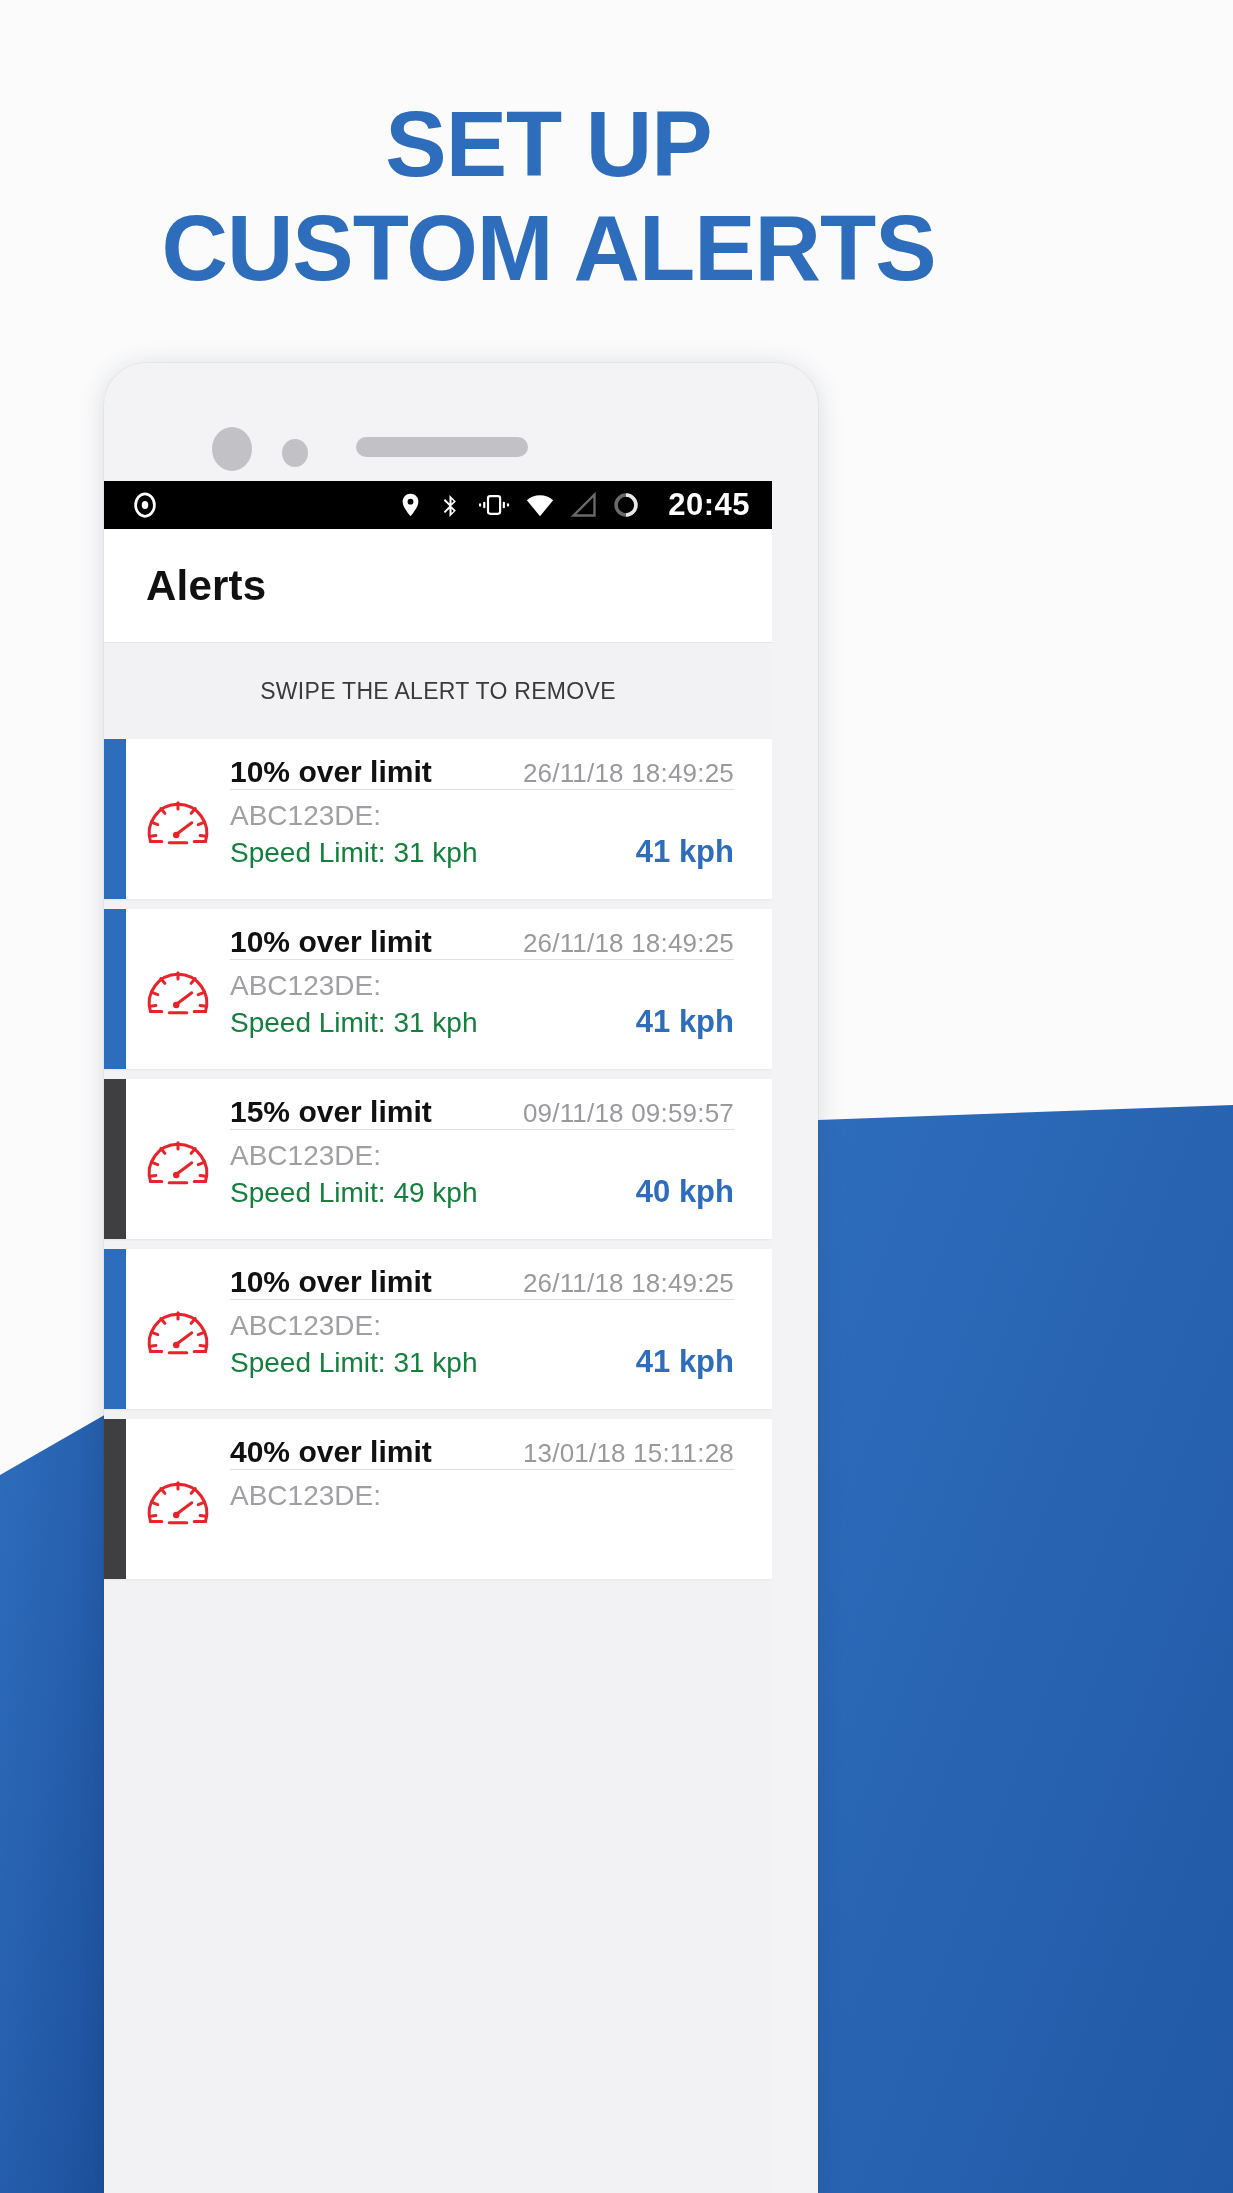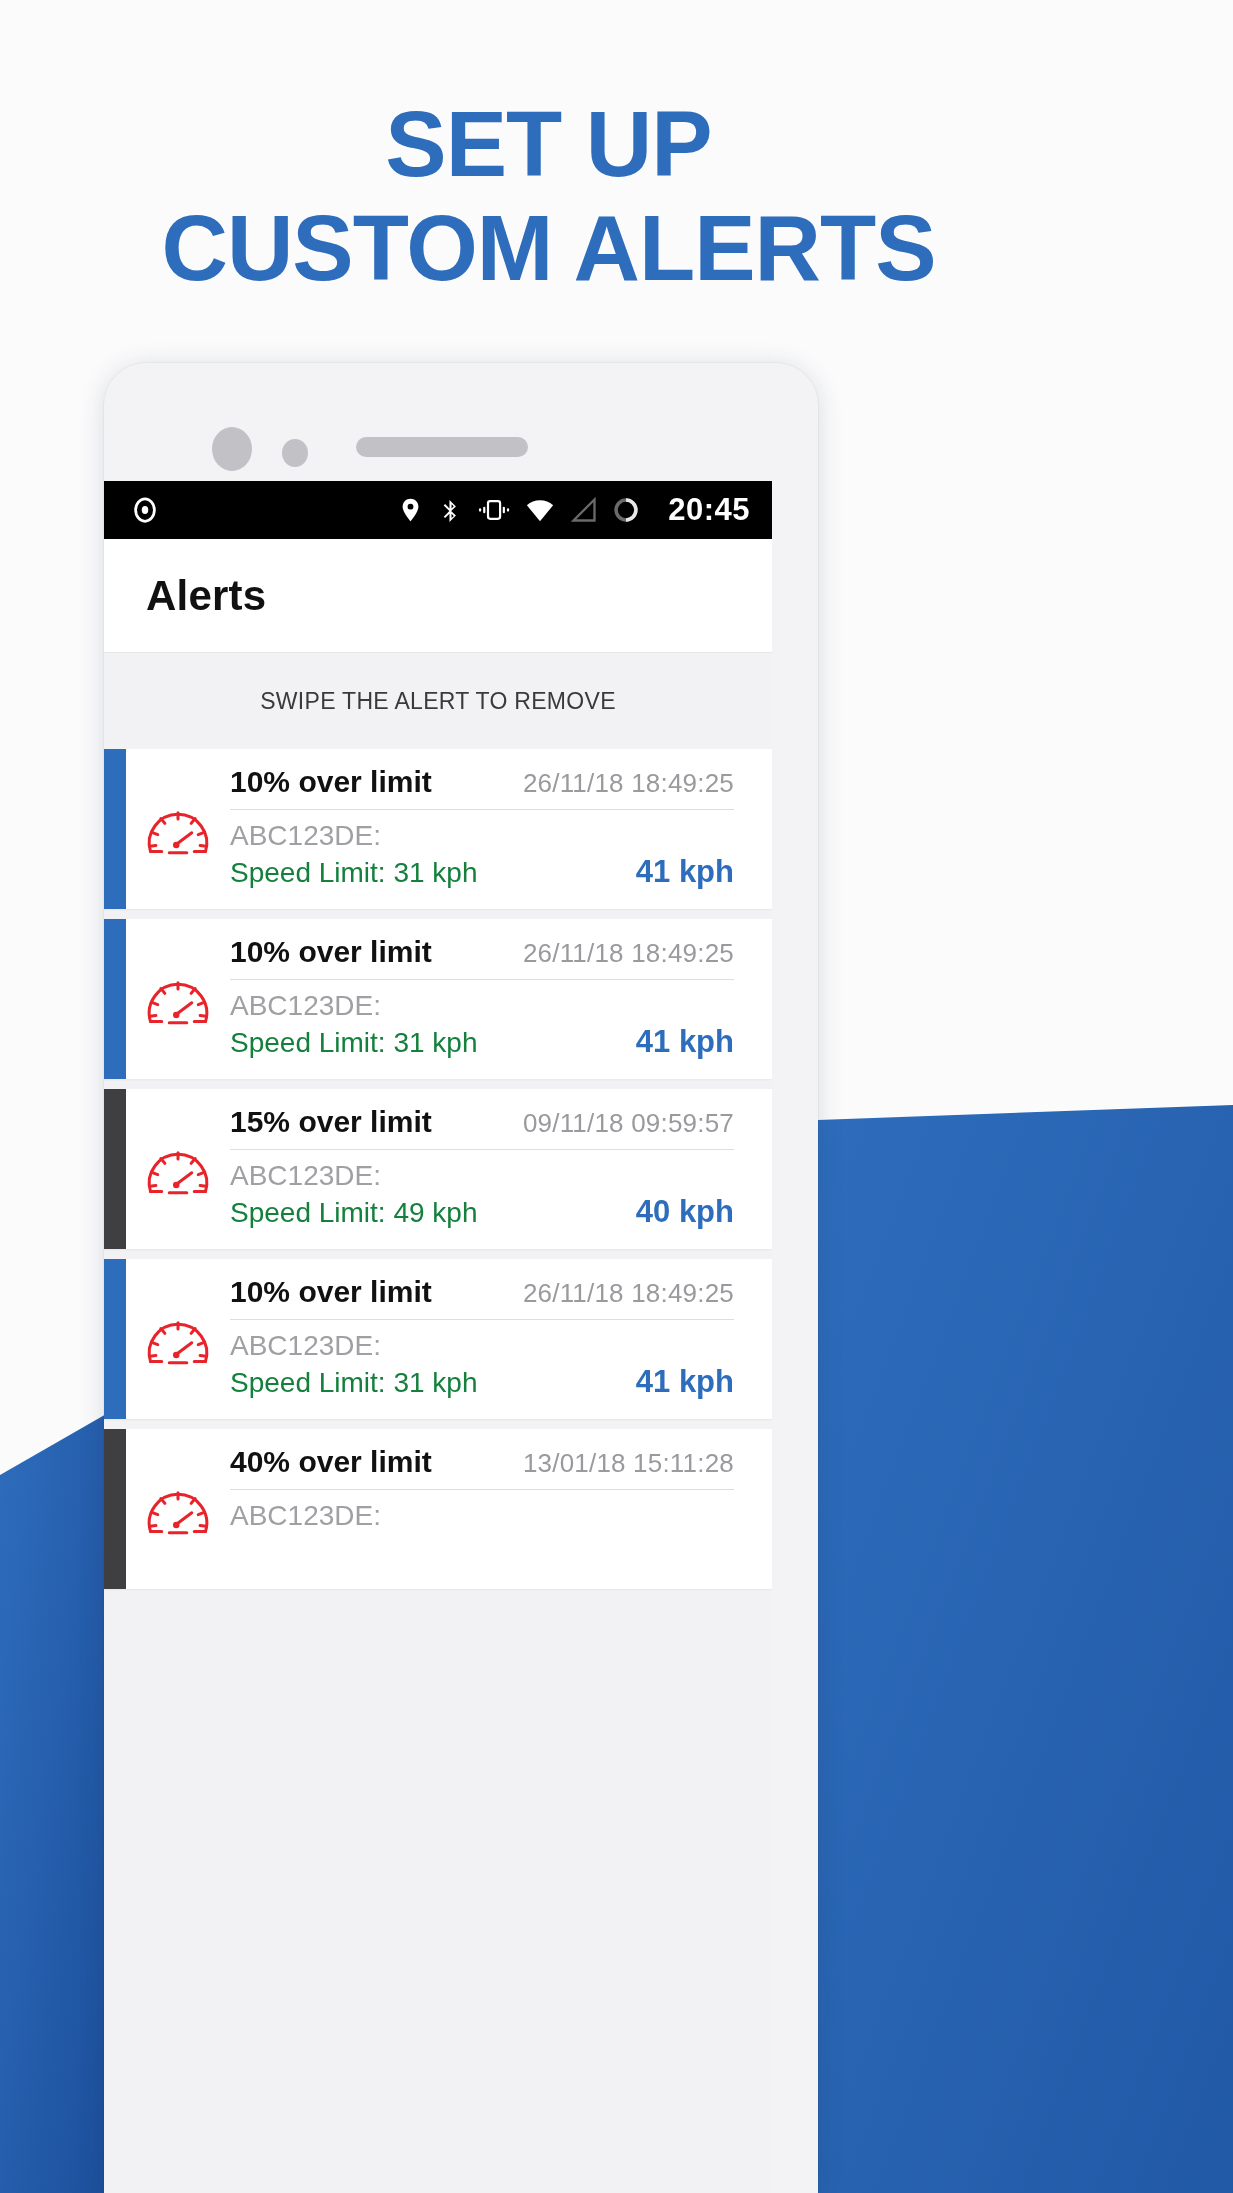--- a/index.html
+++ b/index.html
@@ -66,21 +66,21 @@
   .screen {
     position:absolute;
     left:0; top:118px;
     width:668px; height:1712px;
     background:#f2f2f4;
     overflow:hidden;
   }
 
   
   .statusbar {
-    height:58px;
+    height:48px;
     background:#000;
     display:flex;
     align-items:center;
     padding:0 22px 0 26px;
     color:#fff;
   }
   .sb-left { display:flex; align-items:center; }
   .sb-right { margin-left:auto; display:flex; align-items:center; gap:14px; }
   .sb-time {
     font-size:31px; font-weight:bold; letter-spacing:.5px;
@@ -124,21 +124,20 @@
     flex:0 0 104px;
     display:flex; align-items:center; justify-content:center;
   }
   .card-body {
     flex:1;
     padding:16px 38px 14px 0;
     display:flex; flex-direction:column;
   }
   .row-top {
     display:flex; align-items:baseline;
-    padding-bottom:10px;
     border-bottom:1px solid #dededf;
   }
   .alert-title { font-size:30px; font-weight:bold; color:#111; }
   .alert-time { margin-left:auto; font-size:26px; color:#9a9a9e; letter-spacing:.2px; }
   .row-plate { padding-top:10px; font-size:28px; color:#a0a0a4; }
   .row-bottom { display:flex; align-items:baseline; margin-top:2px; }
   .alert-limit { font-size:28px; color:#15803d; }
   .alert-speed { margin-left:auto; font-size:31px; font-weight:bold; color:#2e6dbc; }
 </style>
 </head>

